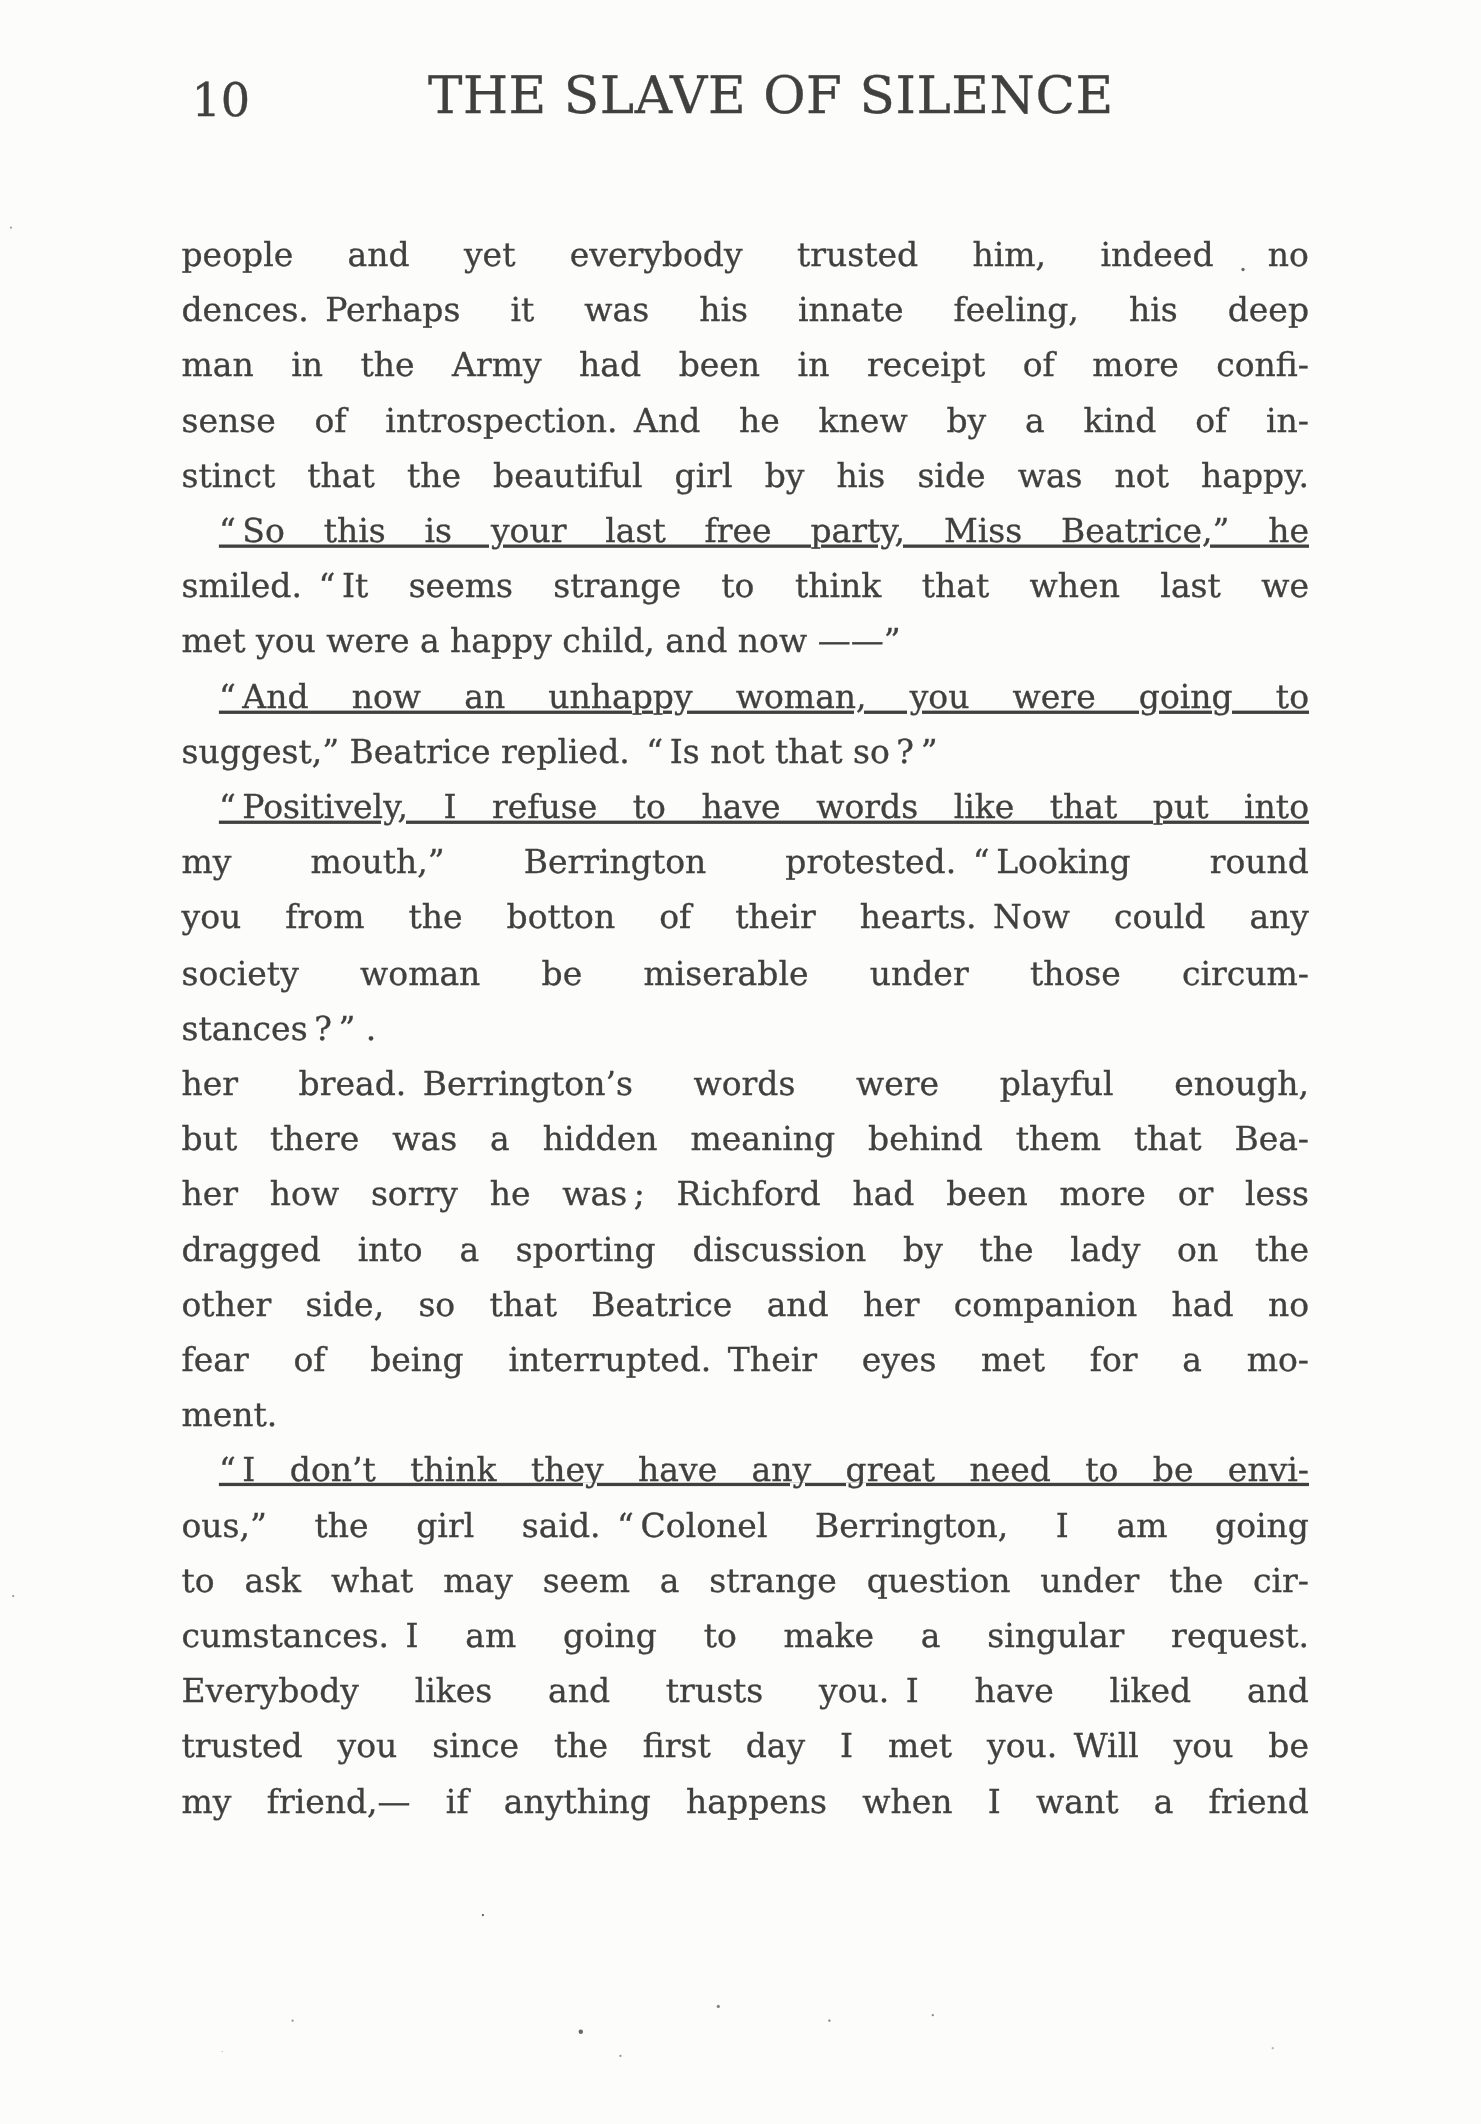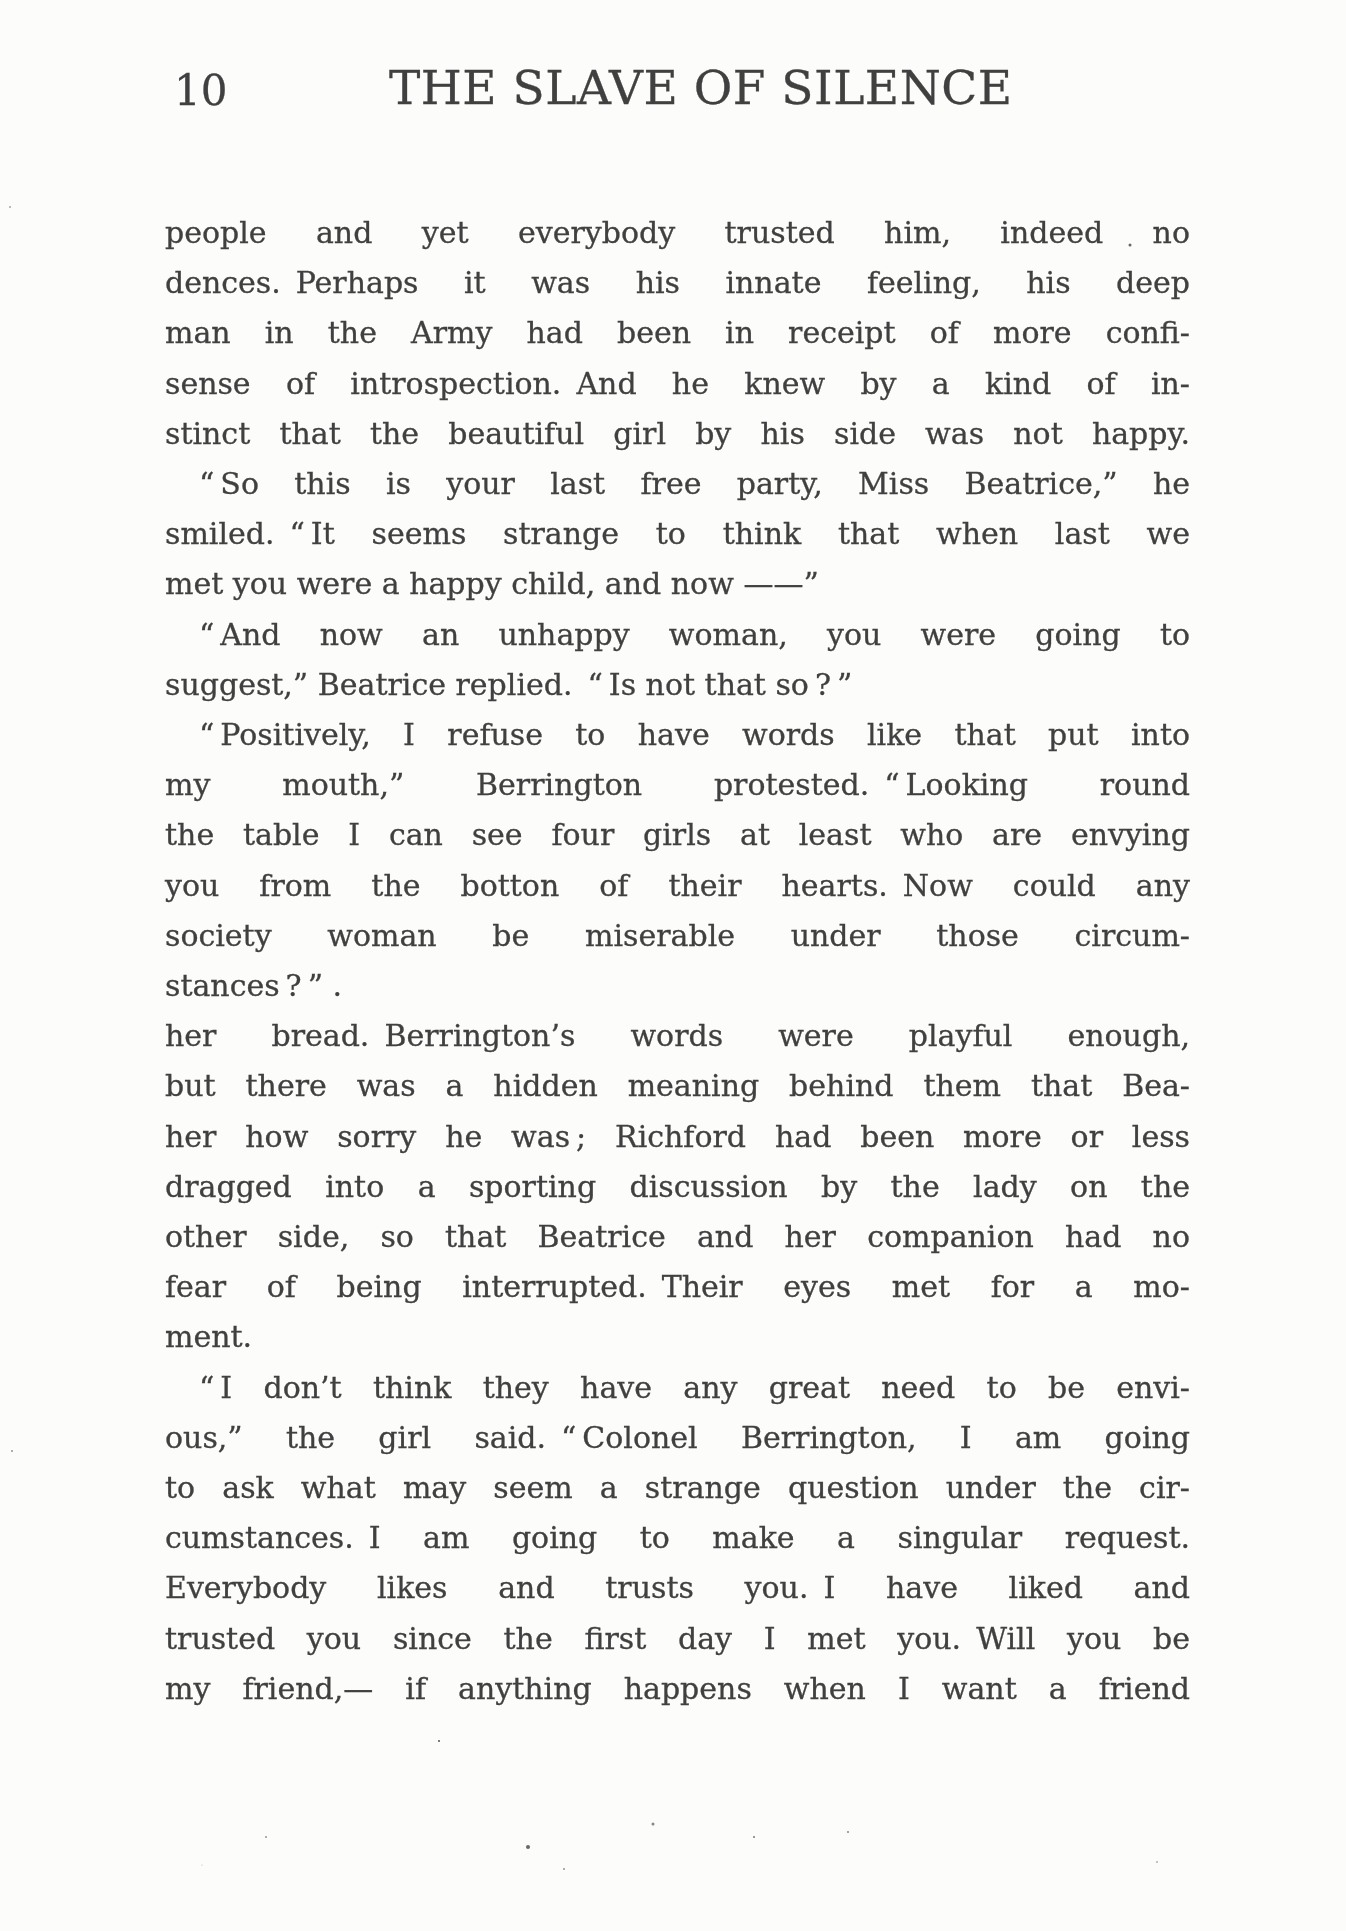--- a/index.html
+++ b/index.html
@@ -30,21 +30,21 @@
   .text-block {
     position: absolute;
     left: 165px; top: 180px;
     width: 1025px;
     font-size: 30px;
     line-height: 50.2px;
     margin-top: 28px;
   }
   .line { text-align: justify; text-align-last: left; }
   .line.fill { text-align-last: justify; }
-  .line.indent { text-indent: 34px; }
+  .line.indent { text-indent: 34px; text-decoration: underline; }
   
   .scan-noise {
     position: absolute; top: 0; left: 0;
     width: 4px; height: 4px; border-radius: 50%;
     background: transparent;
     box-shadow:
       8px 205px 0 -1px #a8a49c,
       1128px 243px 0 -0.5px #6b6660,
       243px 383px 0 -1px #4a463f,
       10px 1449px 0 -1px #9a958c,
@@ -71,21 +71,20 @@
       <div class="line fill">man in the Army had been in receipt of more confi-</div>
       <div class="line fill">sense of introspection. And he knew by a kind of in-</div>
       <div class="line fill">stinct that the beautiful girl by his side was not happy.</div>
       <div class="line fill indent">“ So this is your last free party, Miss Beatrice,” he</div>
       <div class="line fill">smiled. “ It seems strange to think that when last we</div>
       <div class="line">met you were a happy child, and now ——”</div>
       <div class="line fill indent">“ And now an unhappy woman, you were going to</div>
       <div class="line">suggest,” Beatrice replied. “ Is not that so ? ”</div>
       <div class="line fill indent">“ Positively, I refuse to have words like that put into</div>
       <div class="line fill">my mouth,” Berrington protested. “ Looking round</div>
-      <div class="line fill">the table I can see four girls at least who are envying</div>
       <div class="line fill">you from the botton of their hearts. Now could any</div>
       <div class="line fill">society woman be miserable under those circum-</div>
       <div class="line">stances ? ” .</div>
       <div class="line fill">her bread. Berrington’s words were playful enough,</div>
       <div class="line fill">but there was a hidden meaning behind them that Bea-</div>
       <div class="line fill">her how sorry he was ; Richford had been more or less</div>
       <div class="line fill">dragged into a sporting discussion by the lady on the</div>
       <div class="line fill">other side, so that Beatrice and her companion had no</div>
       <div class="line fill">fear of being interrupted. Their eyes met for a mo-</div>
       <div class="line">ment.</div>

